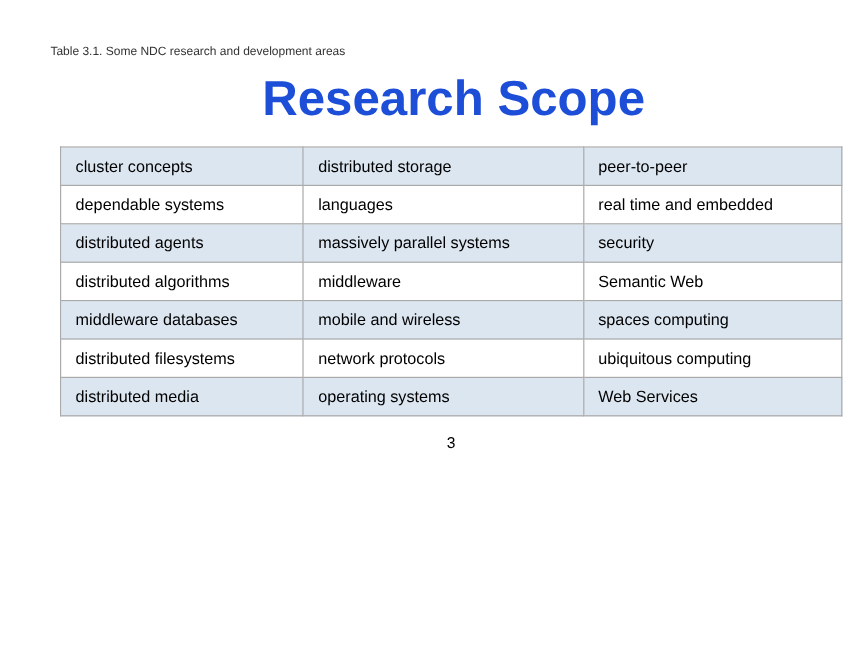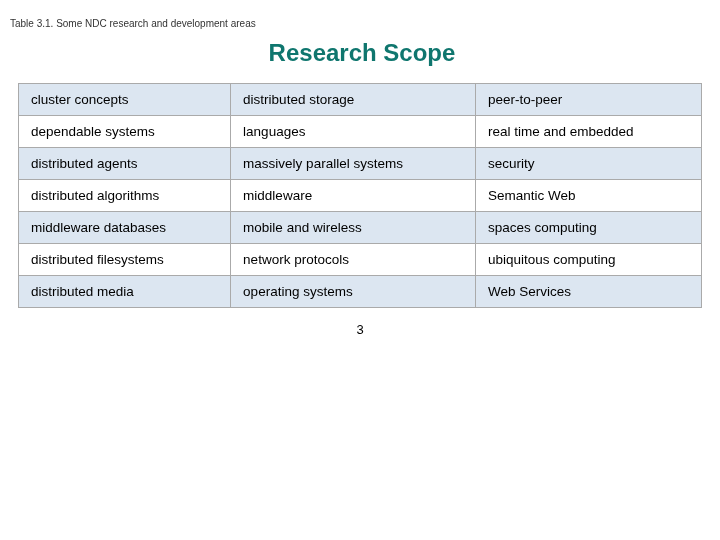--- a/index.html
+++ b/index.html
@@ -1,43 +1,42 @@
 <!DOCTYPE html>
 <html><head>
   <meta charset="utf-8">
   <style>
     * {
       margin: 0;
-      padding: 0;
+      padding: 16px;
       box-sizing: border-box;
     }
 
     body {
       width: 720px;
       height: 540px;
       background: #ffffff;
       font-family: Arial, sans-serif;
       font-size: 13px;
       color: #000;
       overflow: hidden;
     }
 
     .page-caption {
       font-size: 10px;
       color: #333;
       padding: 6px 10px 2px 10px;
-      margin-top: 12px;
     }
 
     .page-title {
       text-align: center;
-      font-size: 24px;
+      font-size: 41px;
       font-weight: bold;
       padding: 8px 0 16px 4px;
-      color: #0f766e;
+      color: #1d4ed8;
     }
 
     .table-wrapper {
       padding: 0 18px;
     }
 
     table {
       width: 100%;
       border-collapse: collapse;
     }

